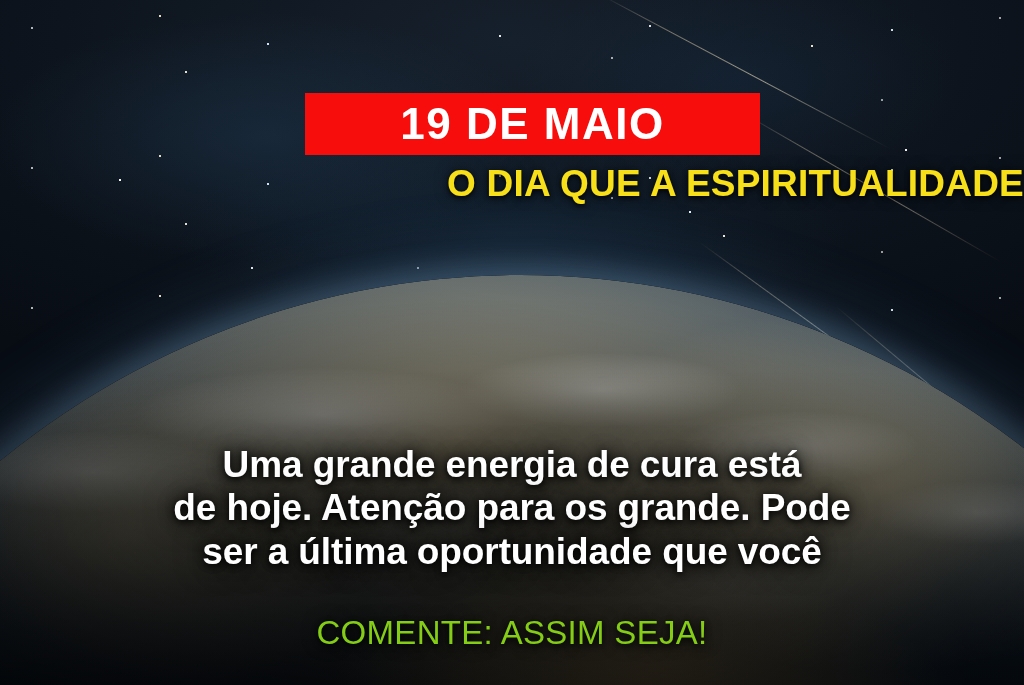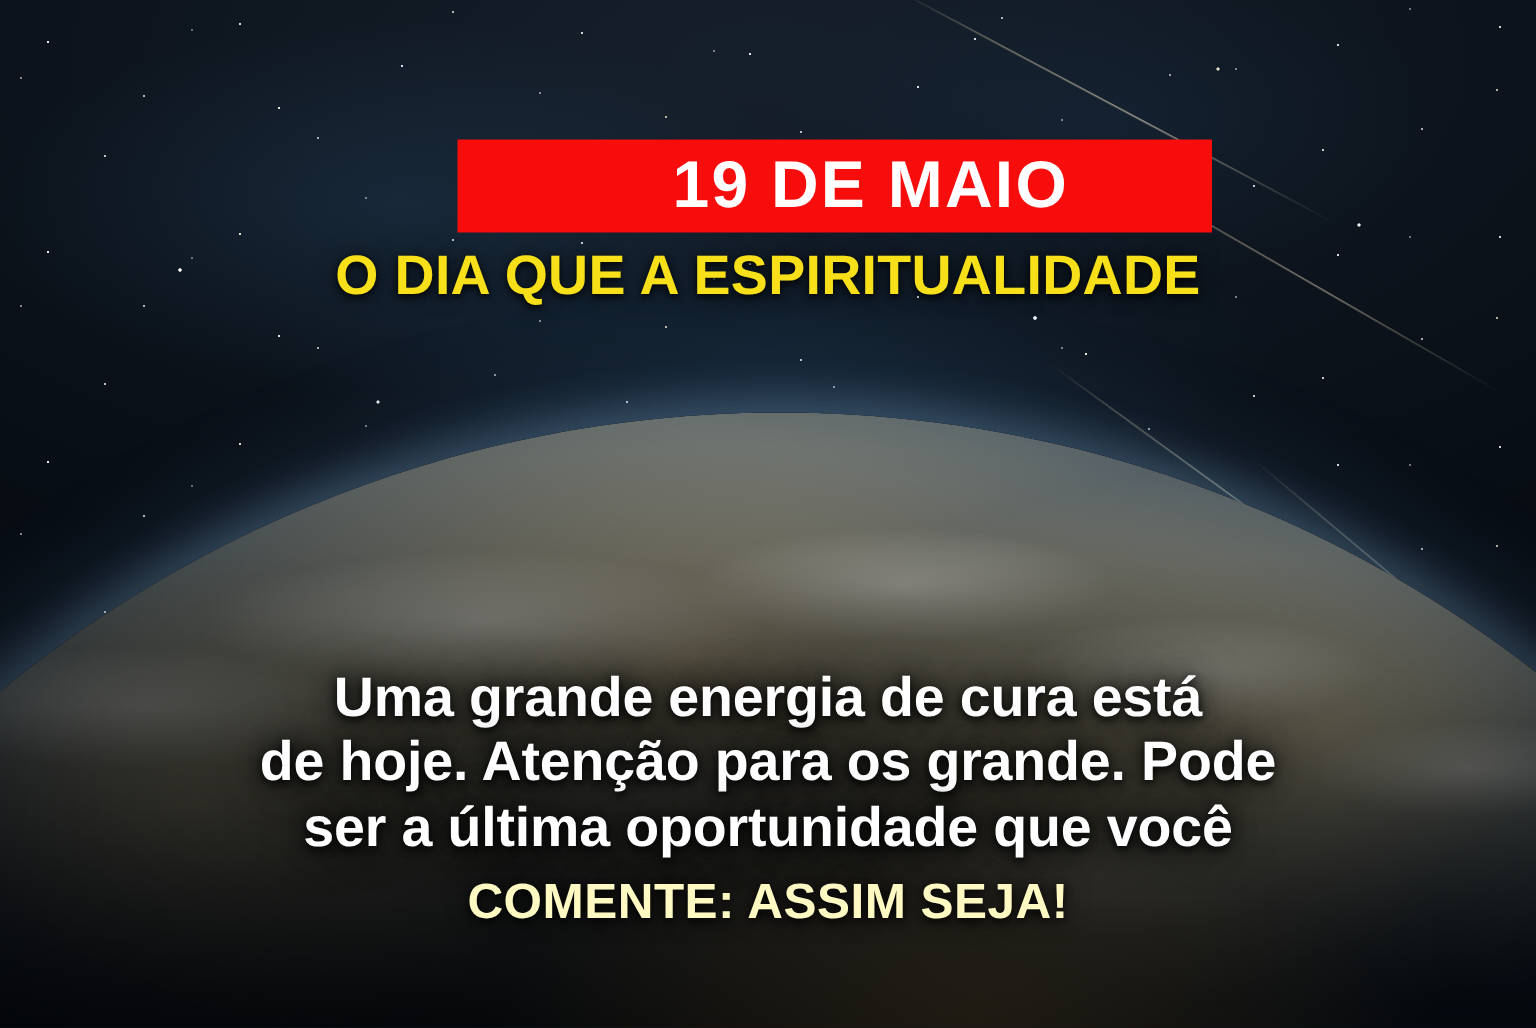--- a/index.html
+++ b/index.html
@@ -236,21 +236,20 @@
   .date-banner {
     position: absolute;
     left: 305px;
     top: 93px;
     width: 455px;
     height: 62px;
     background: #f80d0d;
     display: flex;
     align-items: center;
     justify-content: center;
-    padding-left: 48px;
   }
   .date-banner-text {
     color: #ffffff;
     font-size: 44px;
     font-weight: bold;
     letter-spacing: 1.5px;
     line-height: 1;
     white-space: nowrap;
   }
 
@@ -260,21 +259,21 @@
     right: 0;
     top: 163px;
     text-align: center;
     color: #f7e019;
     font-size: 37px;
     font-weight: bold;
     line-height: 1.14;
     letter-spacing: 0.2px;
     text-shadow: 0 2px 5px rgba(0,0,0,0.85), 0 0 14px rgba(0,0,0,0.55);
   }
-  .headline .hl-line { display: block; white-space: nowrap; }
+  .headline .hl-line { display: block; white-space: nowrap; text-align: right; }
 
   .body-copy {
     position: absolute;
     left: 0;
     right: 0;
     top: 443px;
     text-align: center;
     color: #ffffff;
     font-size: 37px;
     font-weight: bold;
@@ -284,25 +283,25 @@
       0 2px 6px rgba(0,0,0,0.92),
       0 0 16px rgba(0,0,0,0.80),
       0 0 30px rgba(0,0,0,0.55);
   }
   .body-copy .bc-line { display: block; white-space: nowrap; }
 
   .cta {
     position: absolute;
     left: 0;
     right: 0;
-    top: 584px;
+    top: 616px;
     text-align: center;
-    color: #fef9c3;
+    color: #84cc16;
     font-size: 33px;
-    font-weight: bold;
+    font-weight: normal;
     letter-spacing: 0.3px;
     line-height: 1;
     white-space: nowrap;
     text-shadow: 0 2px 6px rgba(0,0,0,0.92), 0 0 16px rgba(0,0,0,0.70);
   }
 </style>
 </head>
 <body>
 
 <div id="poster">

